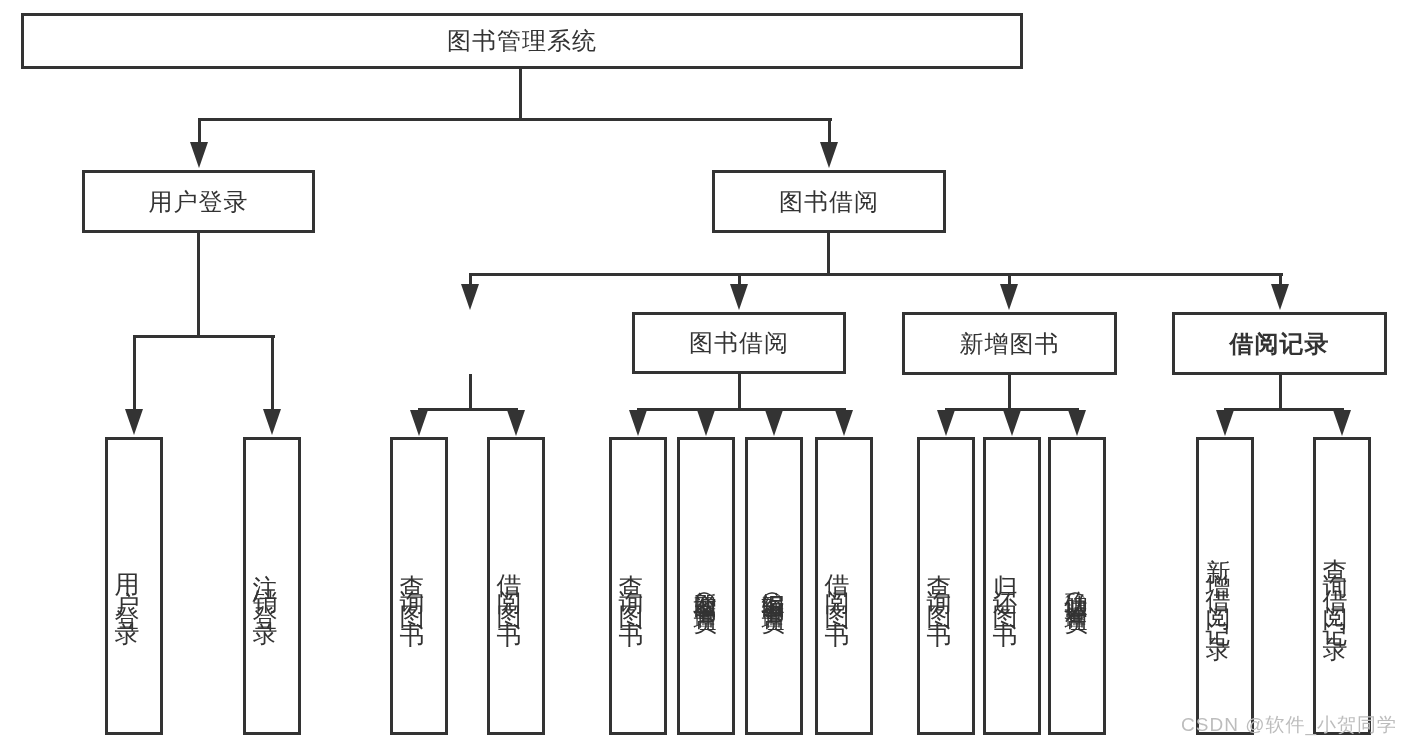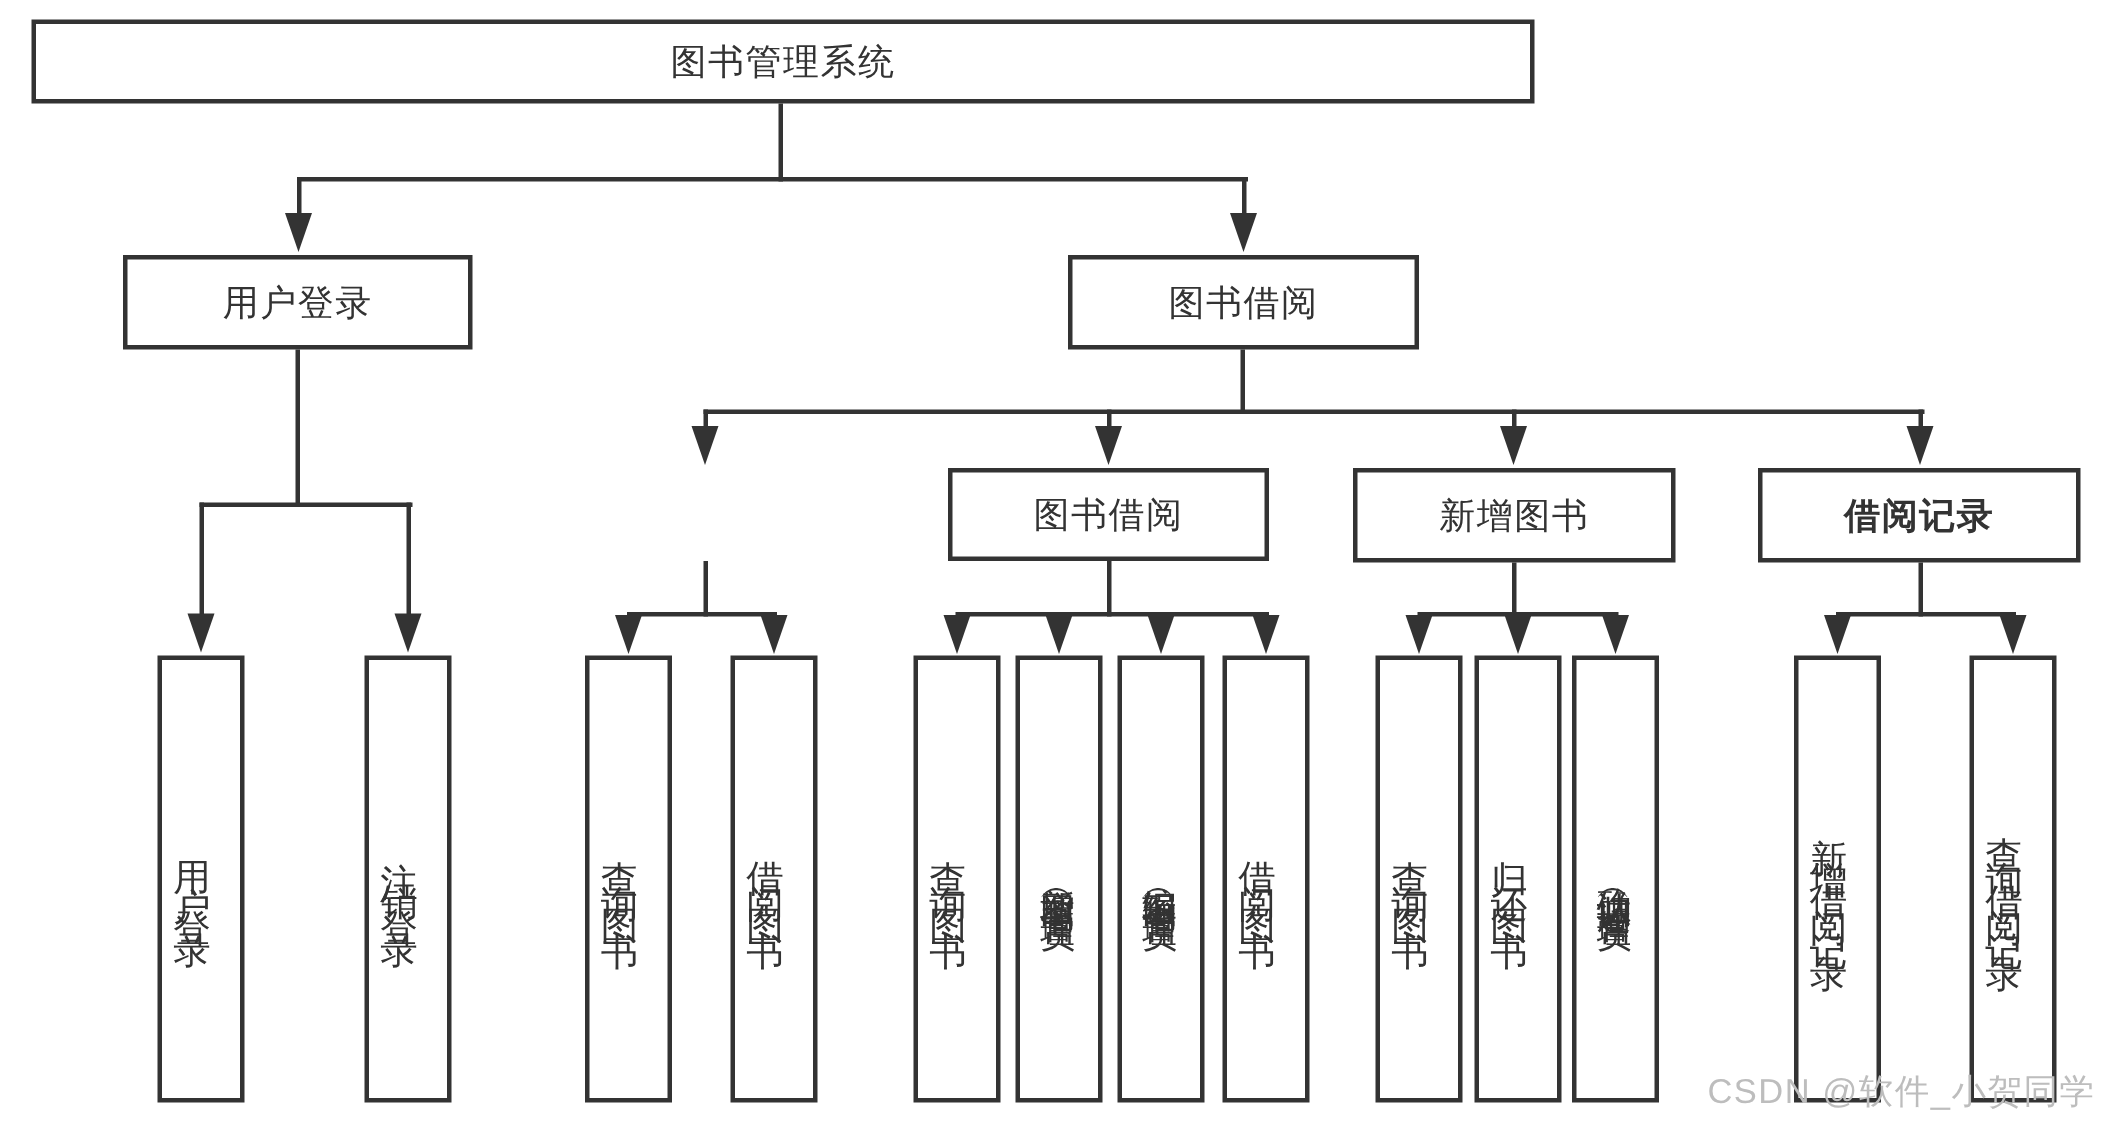--- a/index.html
+++ b/index.html
@@ -48,21 +48,21 @@
     position: absolute;
     width: 0; height: 0;
     border-left: 9px solid transparent;
     border-right: 9px solid transparent;
     border-top: 26px solid #333333;
   }
   .watermark {
     position: absolute;
     right: 8px;
     top: 712px;
-    font-size: 23px;
+    font-size: 19px;
     letter-spacing: 1px;
     color: #bdbdbd;
     z-index: 5;
     white-space: nowrap;
   }
 </style>
 </head>
 <body>
 
 <div id="canvas">

